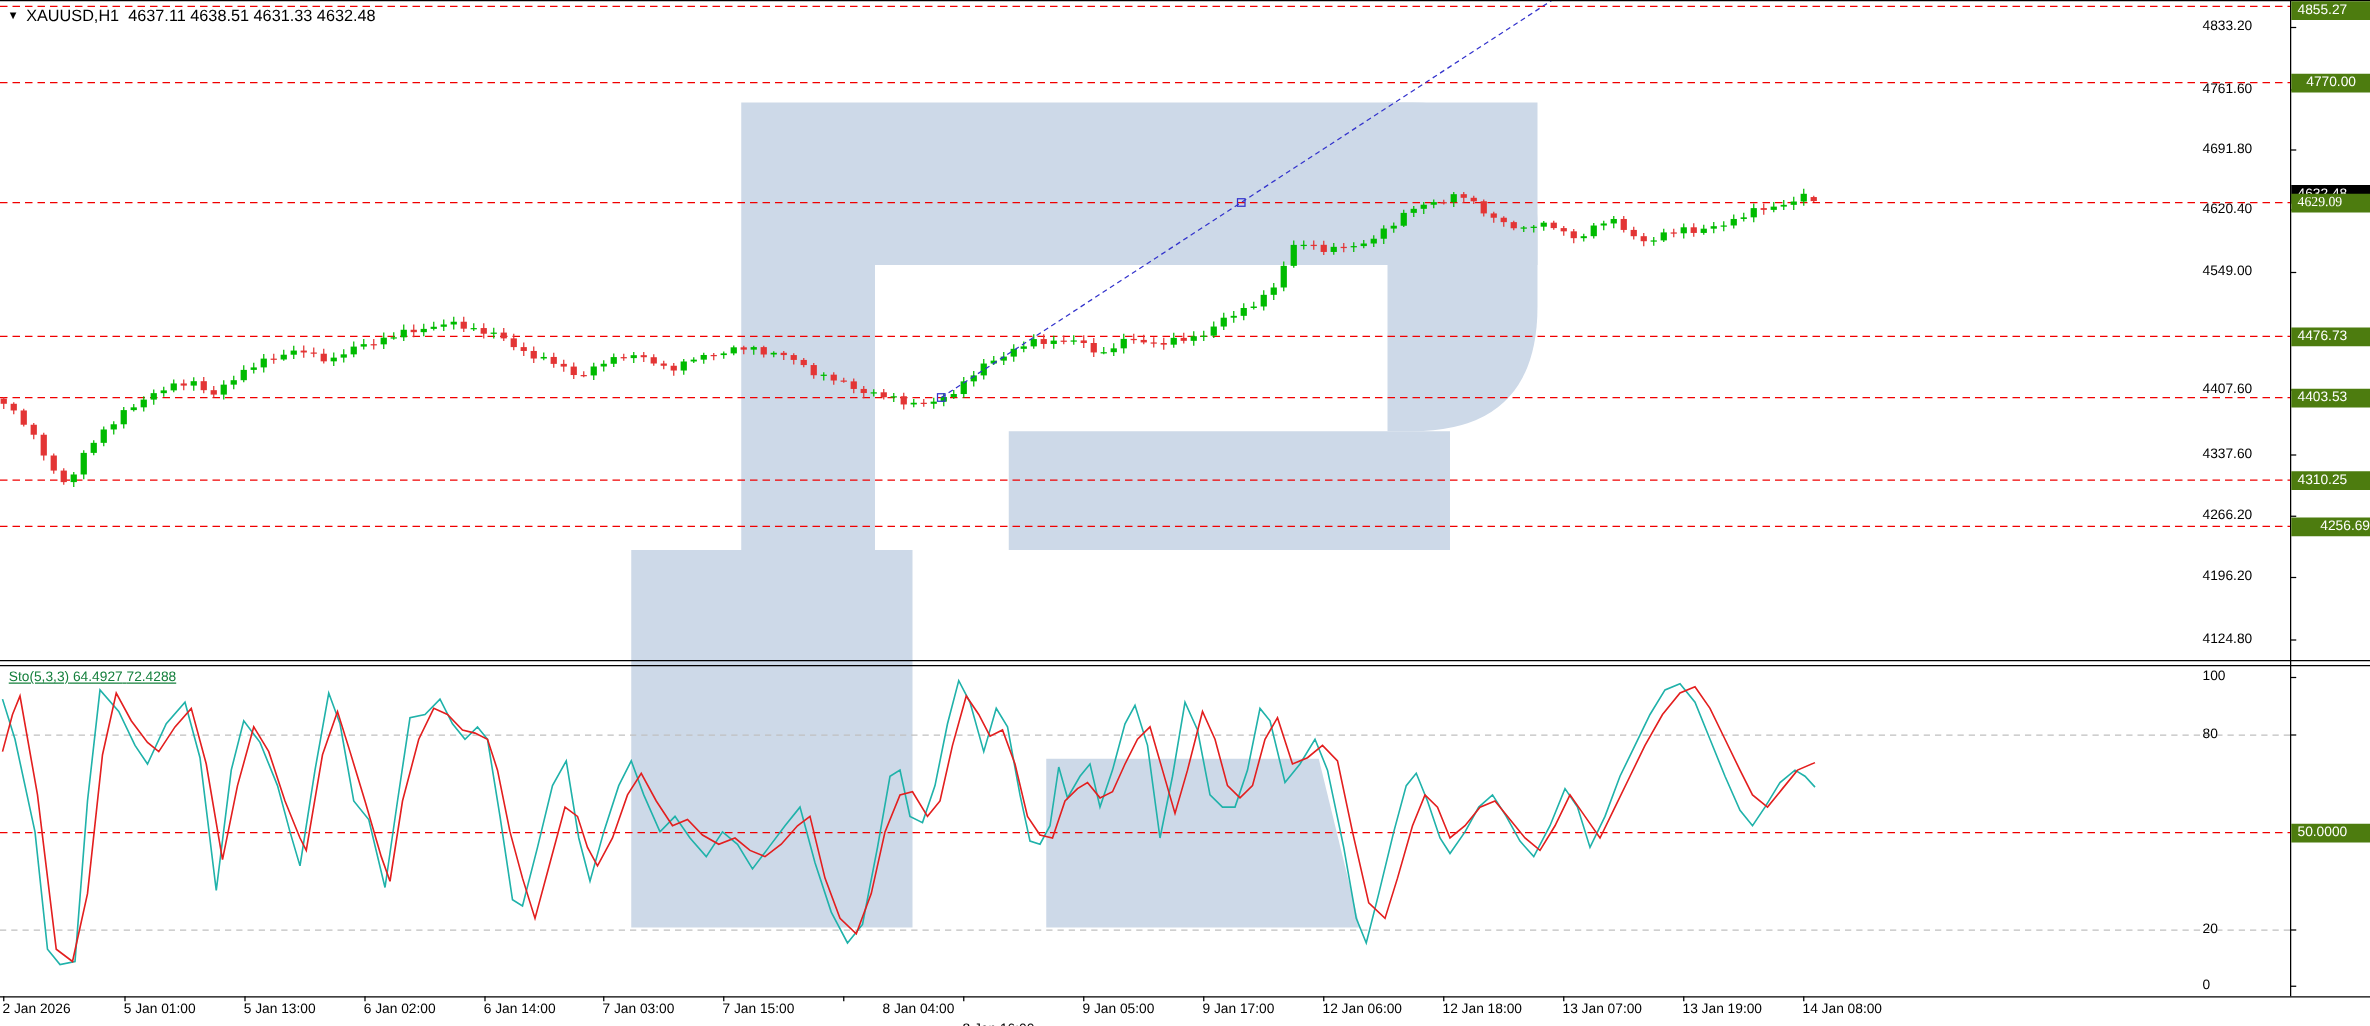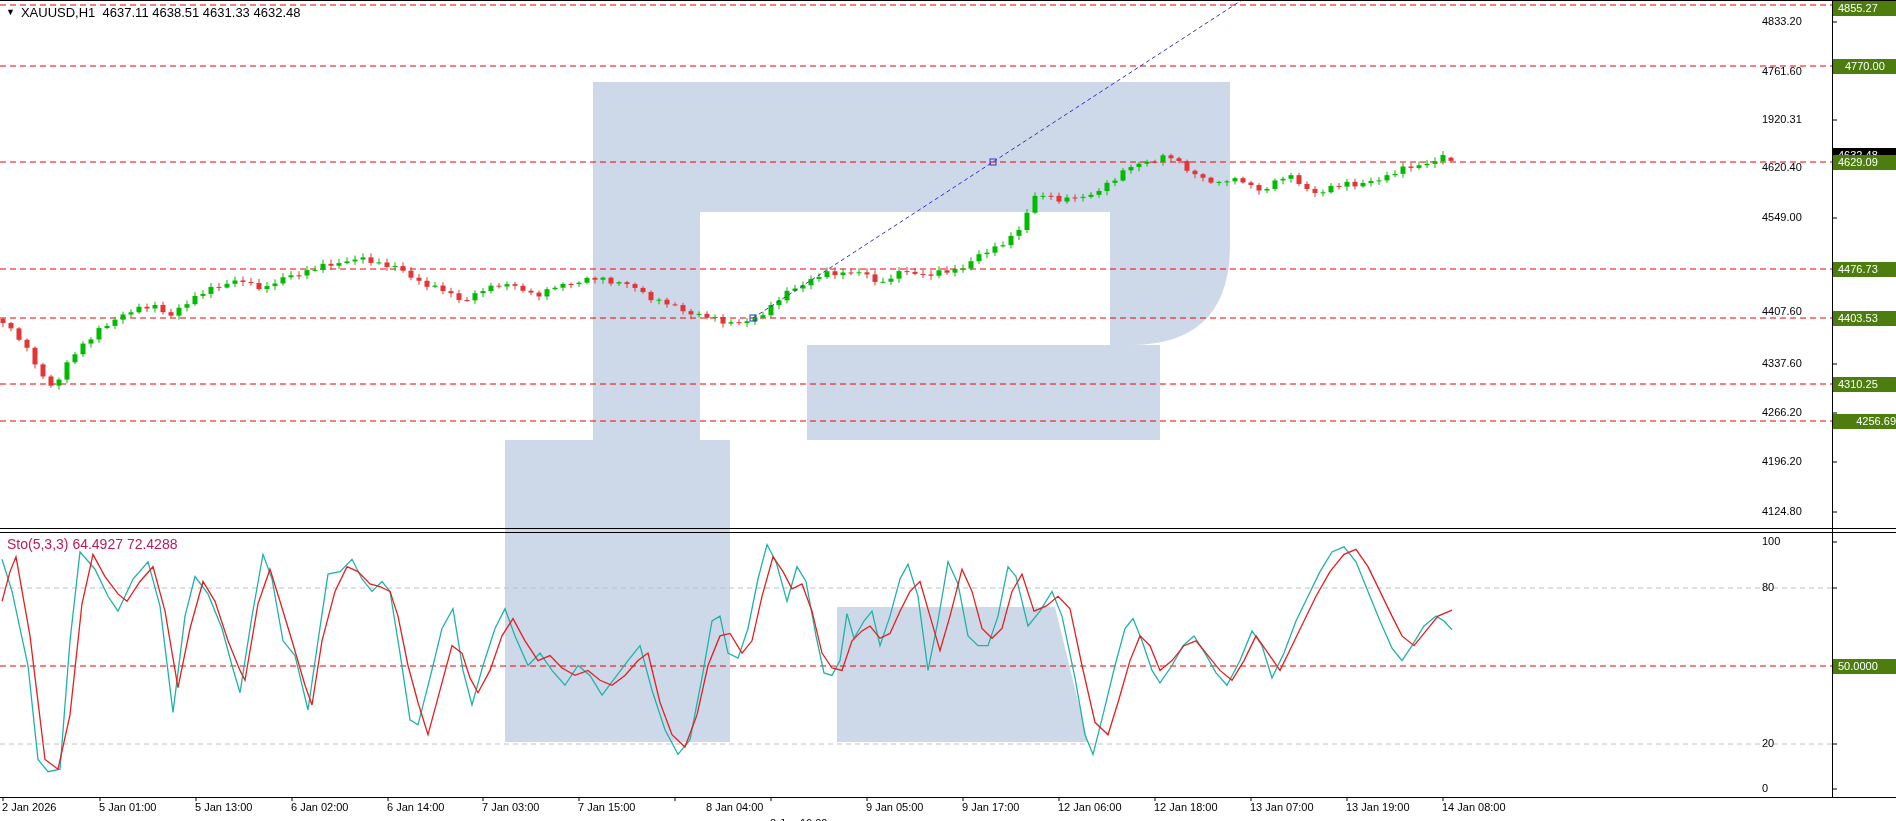--- a/index.html
+++ b/index.html
@@ -1,21 +1,21 @@
 <!DOCTYPE html>
 <html><head>
 <meta charset="utf-8">
 <style>
   html,body{margin:0;padding:0;background:#fff;}
   #terminal{position:relative;width:1896px;height:821px;background:#fff;overflow:hidden;
     font-family:"Liberation Sans",sans-serif;}
   #chart-svg{position:absolute;left:0;top:0;}
   .ohlc-title{position:absolute;left:6px;top:5px;font-size:13px;color:#000;white-space:pre;}
   .ohlc-title .tri{font-size:9px;vertical-align:2px;margin-right:6px;}
-  .sto-title{position:absolute;left:7px;top:536px;font-size:14px;color:#be185d;white-space:pre;}
+  .sto-title{position:absolute;left:7px;top:536px;font-size:11px;color:#15803d;white-space:pre;text-decoration:underline;}
   .tick-label{position:absolute;left:1762px;font-size:11px;color:#000;line-height:13px;text-align:center;}
   .red-label{position:absolute;left:1833px;width:63px;height:15px;background:#4d7c0f;color:#fff;
     font-size:11px;line-height:15px;padding-left:5px;box-sizing:border-box;}
   .blk-label{position:absolute;left:1833px;width:63px;height:15px;background:#000;color:#fff;
     font-size:11px;line-height:15px;padding-left:5px;box-sizing:border-box;}
   .time-label{position:absolute;top:801px;font-size:11px;color:#000;white-space:nowrap;}
   .axis-col{position:absolute;left:1832px;top:0;width:64px;height:797px;}
   .time-row{position:absolute;left:0;top:798px;width:1896px;height:23px;}
 </style>
 </head>
@@ -483,34 +483,34 @@
       <div class="time-label" style="left: 866px; top: 3px;">9 Jan 05:00</div>
       <div class="time-label" style="left: 962px; top: 3px;">9 Jan 17:00</div>
       <div class="time-label" style="left: 1058px; top: 3px;">12 Jan 06:00</div>
       <div class="time-label" style="left: 1154px; top: 3px;">12 Jan 18:00</div>
       <div class="time-label" style="left: 1250px; top: 3px;">13 Jan 07:00</div>
       <div class="time-label" style="left: 1346px; top: 3px;">13 Jan 19:00</div>
       <div class="time-label" style="left: 1442px; top: 3px;">14 Jan 08:00</div>
     </div>
 <div class="tick-label" style="top: 15px;">4833.20</div>
     <div class="tick-label" style="top: 65px;">4761.60</div>
-    <div class="tick-label" style="top: 113px;">1920.31</div>
+    <div class="tick-label" style="top: 113px;">4691.80</div>
     <div class="tick-label" style="top: 161px;">4620.40</div>
     <div class="tick-label" style="top: 211px;">4549.00</div>
     <div class="tick-label" style="top: 305px;">4407.60</div>
     <div class="tick-label" style="top: 357px;">4337.60</div>
     <div class="tick-label" style="top: 406px;">4266.20</div>
     <div class="tick-label" style="top: 455px;">4196.20</div>
     <div class="tick-label" style="top: 505px;">4124.80</div>
     <div class="tick-label" style="top: 535px;">100</div>
     <div class="tick-label" style="top: 581px;">80</div>
     <div class="tick-label" style="top: 737px;">20</div>
     <div class="tick-label" style="top: 782px;">0</div>
     <div class="blk-label" style="top: 148px;">4632.48</div>
     <div class="red-label" style="top: 1px;">4855.27</div>
     <div class="red-label" style="top: 59px; padding-left: 12px;">4770.00</div>
-    <div class="red-label" style="top: 155px;">4629.09</div>
+    <div class="red-label" style="top: 155px; font-family: Liberation Serif, serif;">4629.09</div>
     <div class="red-label" style="top: 262px;">4476.73</div>
     <div class="red-label" style="top: 311px;">4403.53</div>
     <div class="red-label" style="top: 377px;">4310.25</div>
     <div class="red-label" style="top: 414px; text-align: right;">4256.69</div>
     <div class="red-label" style="top: 659px;">50.0000</div>
   </div>
 
 </body></html>

